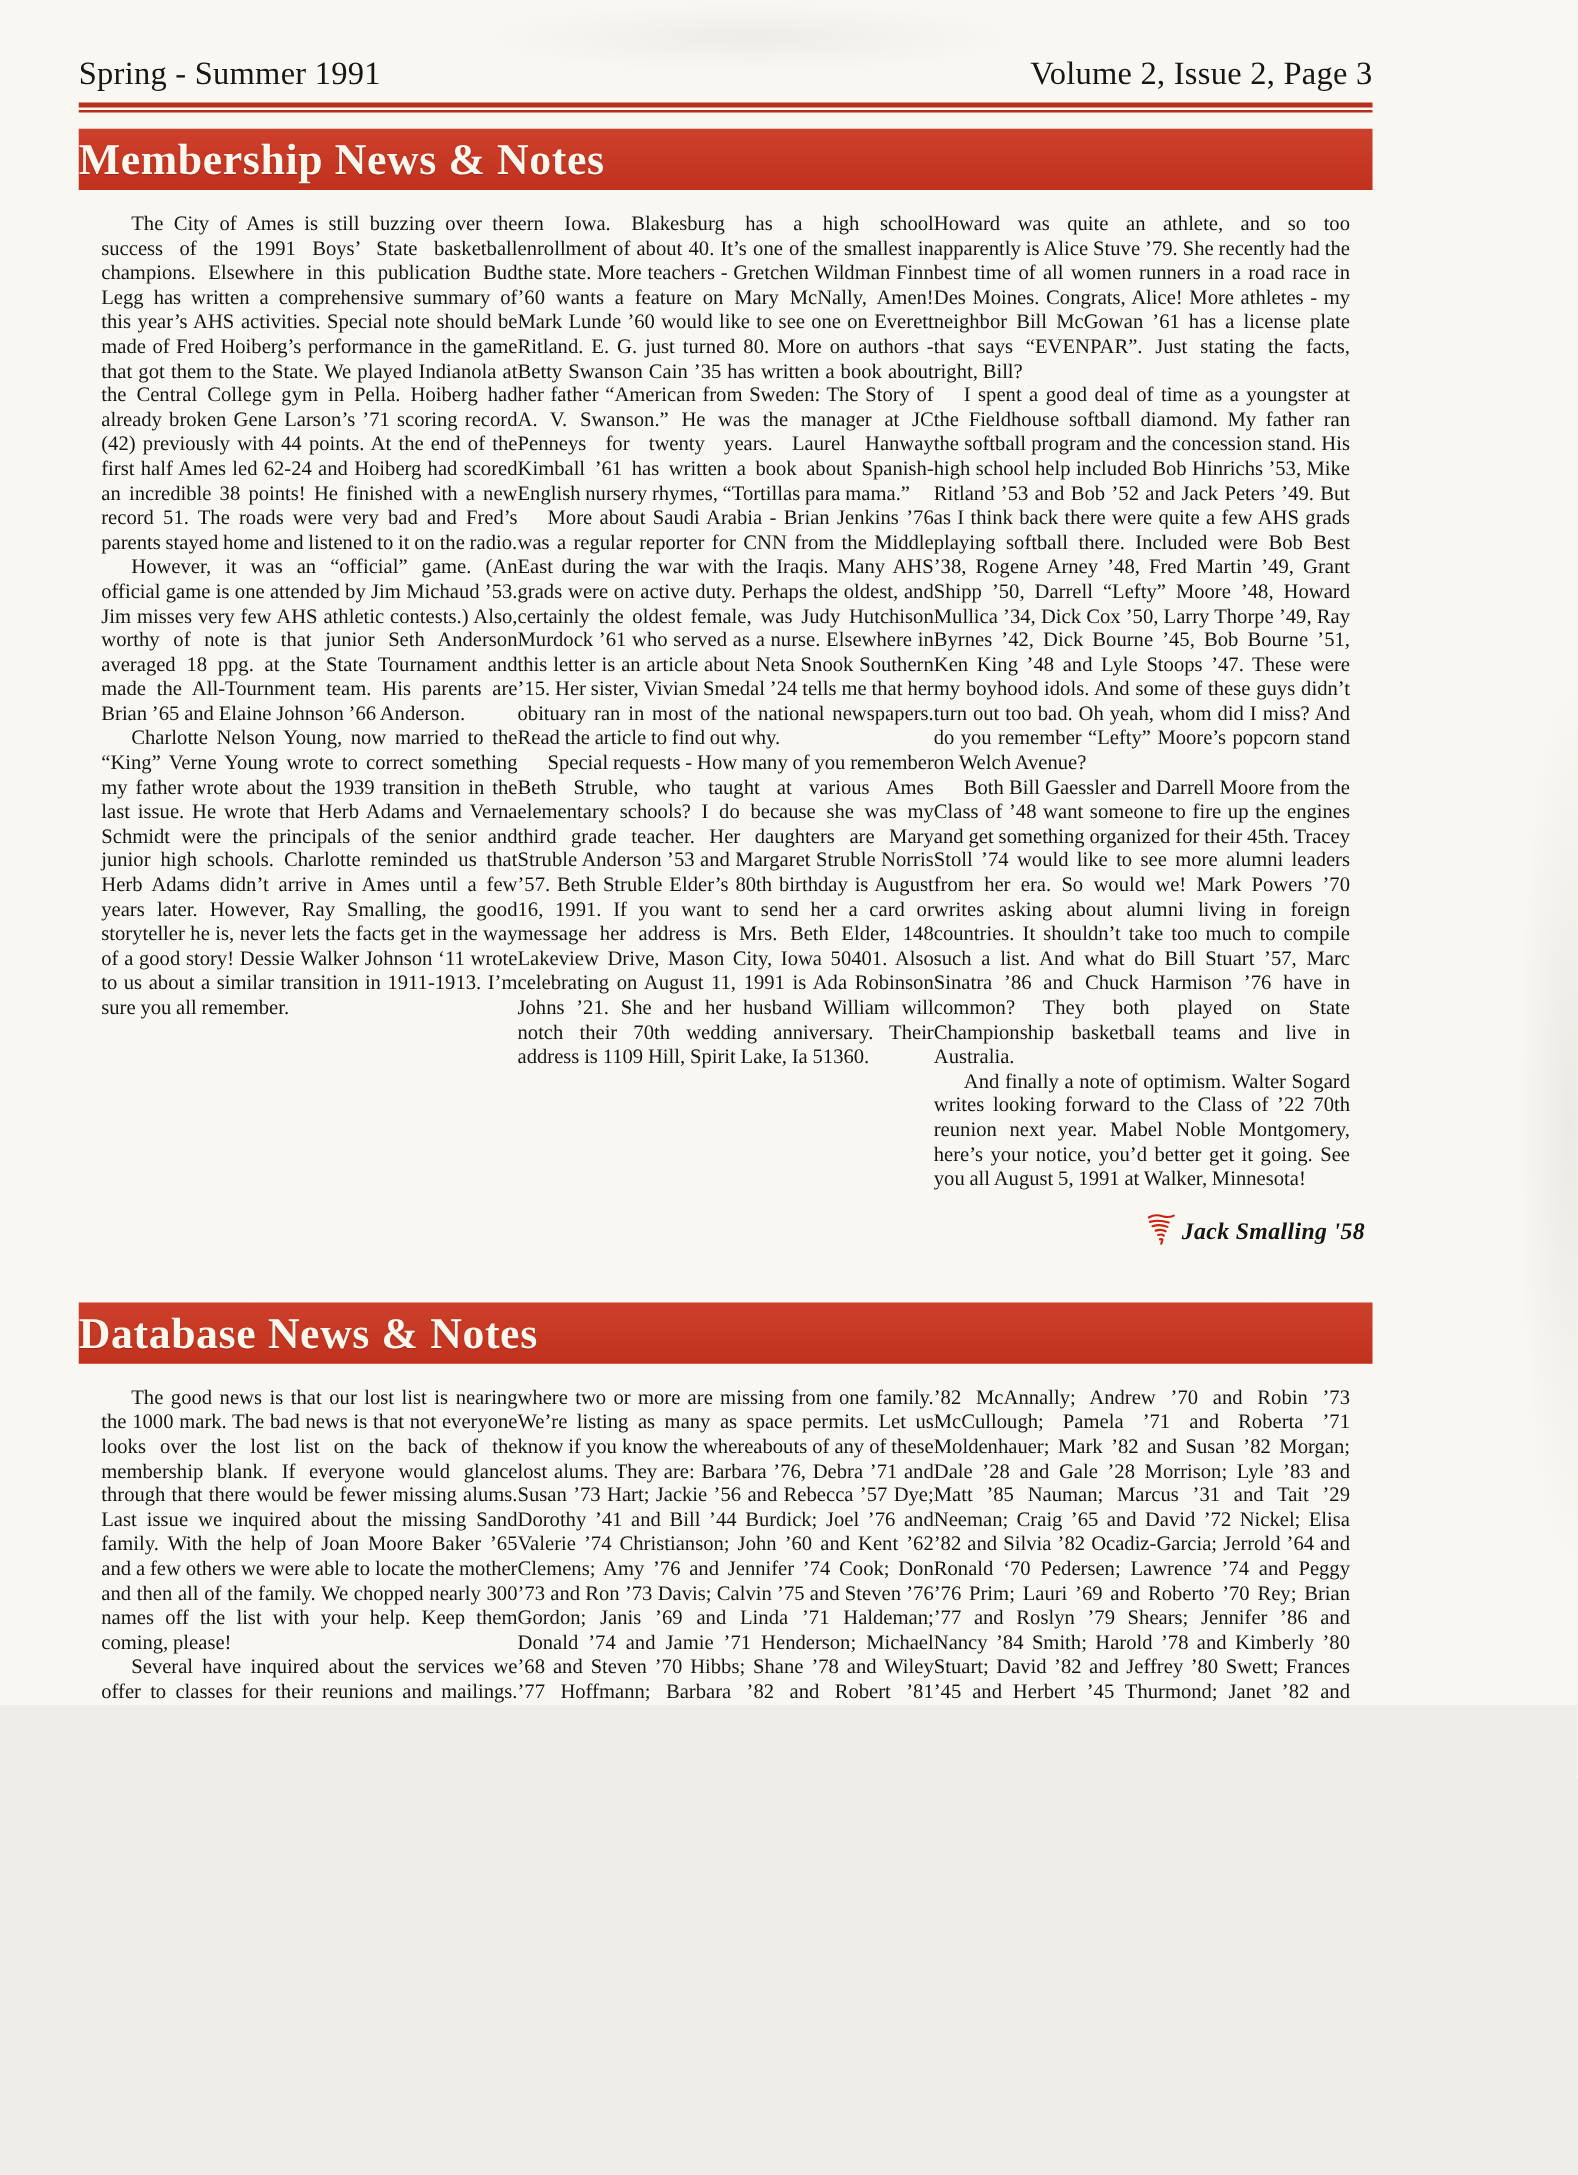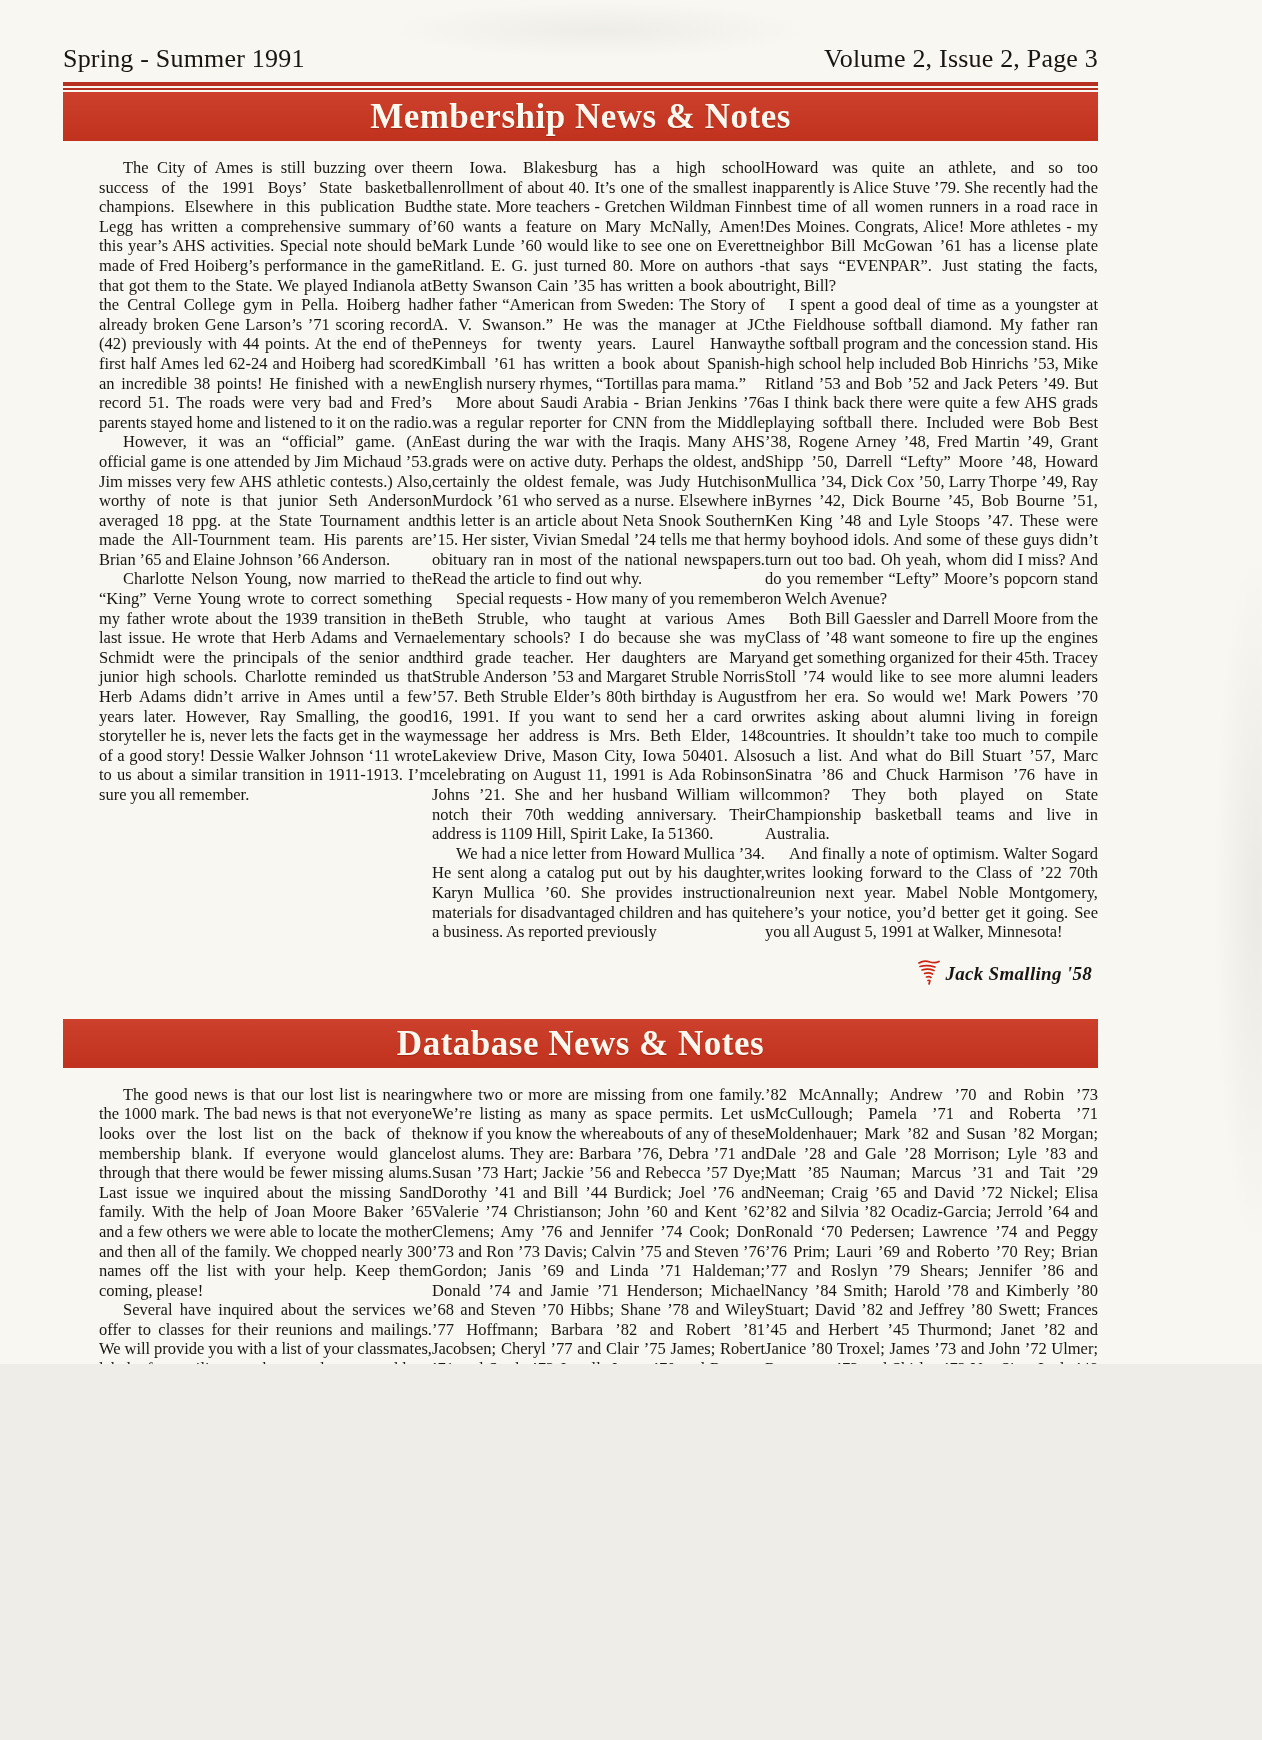--- a/index.html
+++ b/index.html
@@ -41,39 +41,39 @@
   }
   .rule {
     margin-top: 8px;
     height: 8px;
     border-top: 4px solid var(--rule-red);
     border-bottom: 2px solid var(--rule-red);
   }
 
   
   .banner {
-    margin-top: 2px;
+    margin-top: 13px;
     height: 49px;
     background:
       linear-gradient(180deg, rgba(255,255,255,0.06), rgba(0,0,0,0.04)),
       var(--banner-red);
     color: #fdf8ee;
     font-weight: bold;
     font-size: 35px;
     line-height: 49px;
-    text-align: center;
+    text-align: left;
     letter-spacing: 0.5px;
     text-shadow: 0 1px 1px rgba(90,10,0,0.35);
   }
 
   
   .cols {
     margin-top: 17px;
     display: flex;
-    justify-content: flex-end;
+    justify-content: center;
   }
   .col { width: 333px; }
   .col p {
     font-size: 16.5px;
     line-height: 19.6px;
     text-align: justify;
     text-indent: 24px;
     word-spacing: -0.3px;
   }
   .col p.cont { text-indent: 0; }
@@ -114,21 +114,20 @@
     <div class="cols">
       <div class="col">
         <p>The City of Ames is still buzzing over the success of the 1991 Boys’ State basketball champions. Elsewhere in this publication Bud Legg has written a comprehensive summary of this year’s AHS activities. Special note should be made of Fred Hoiberg’s performance in the game that got them to the State. We played Indianola at the Central College gym in Pella. Hoiberg had already broken Gene Larson’s ’71 scoring record (42) previously with 44 points. At the end of the first half Ames led 62-24 and Hoiberg had scored an incredible 38 points! He finished with a new record 51. The roads were very bad and Fred’s parents stayed home and listened to it on the radio.</p>
         <p>However, it was an “official” game. (An official game is one attended by Jim Michaud ’53. Jim misses very few AHS athletic contests.) Also, worthy of note is that junior Seth Anderson averaged 18 ppg. at the State Tournament and made the All-Tournment team. His parents are Brian ’65 and Elaine Johnson ’66 Anderson.</p>
         <p>Charlotte Nelson Young, now married to the “King” Verne Young wrote to correct something my father wrote about the 1939 transition in the last issue. He wrote that Herb Adams and Verna Schmidt were the principals of the senior and junior high schools. Charlotte reminded us that Herb Adams didn’t arrive in Ames until a few years later. However, Ray Smalling, the good storyteller he is, never lets the facts get in the way of a good story! Dessie Walker Johnson ‘11 wrote to us about a similar transition in 1911-1913. I’m sure you all remember.</p>
       </div>
       <div class="col">
         <p class="cont">ern Iowa. Blakesburg has a high school enrollment of about 40. It’s one of the smallest in the state. More teachers - Gretchen Wildman Finn ’60 wants a feature on Mary McNally, Amen! Mark Lunde ’60 would like to see one on Everett Ritland. E. G. just turned 80. More on authors - Betty Swanson Cain ’35 has written a book about her father “American from Sweden: The Story of A. V. Swanson.” He was the manager at JC Penneys for twenty years. Laurel Hanway Kimball ’61 has written a book about Spanish-English nursery rhymes, “Tortillas para mama.”</p>
         <p>More about Saudi Arabia - Brian Jenkins ’76 was a regular reporter for CNN from the Middle East during the war with the Iraqis. Many AHS grads were on active duty. Perhaps the oldest, and certainly the oldest female, was Judy Hutchison Murdock ’61 who served as a nurse. Elsewhere in this letter is an article about Neta Snook Southern ’15. Her sister, Vivian Smedal ’24 tells me that her obituary ran in most of the national newspapers. Read the article to find out why.</p>
         <p>Special requests - How many of you remember Beth Struble, who taught at various Ames elementary schools? I do because she was my third grade teacher. Her daughters are Mary Struble Anderson ’53 and Margaret Struble Norris ’57. Beth Struble Elder’s 80th birthday is August 16, 1991. If you want to send her a card or message her address is Mrs. Beth Elder, 148 Lakeview Drive, Mason City, Iowa 50401. Also celebrating on August 11, 1991 is Ada Robinson Johns ’21. She and her husband William will notch their 70th wedding anniversary. Their address is 1109 Hill, Spirit Lake, Ia 51360.</p>
-        <p>We had a nice letter from Howard Mullica ’34. He sent along a catalog put out by his daughter, Karyn Mullica ’60. She provides instructional materials for disadvantaged children and has quite a business. As reported previously</p>
       </div>
       <div class="col">
         <p class="cont">Howard was quite an athlete, and so too apparently is Alice Stuve ’79. She recently had the best time of all women runners in a road race in Des Moines. Congrats, Alice! More athletes - my neighbor Bill McGowan ’61 has a license plate that says “EVENPAR”. Just stating the facts, right, Bill?</p>
         <p>I spent a good deal of time as a youngster at the Fieldhouse softball diamond. My father ran the softball program and the concession stand. His high school help included Bob Hinrichs ’53, Mike Ritland ’53 and Bob ’52 and Jack Peters ’49. But as I think back there were quite a few AHS grads playing softball there. Included were Bob Best ’38, Rogene Arney ’48, Fred Martin ’49, Grant Shipp ’50, Darrell “Lefty” Moore ’48, Howard Mullica ’34, Dick Cox ’50, Larry Thorpe ’49, Ray Byrnes ’42, Dick Bourne ’45, Bob Bourne ’51, Ken King ’48 and Lyle Stoops ’47. These were my boyhood idols. And some of these guys didn’t turn out too bad. Oh yeah, whom did I miss? And do you remember “Lefty” Moore’s popcorn stand on Welch Avenue?</p>
         <p>Both Bill Gaessler and Darrell Moore from the Class of ’48 want someone to fire up the engines and get something organized for their 45th. Tracey Stoll ’74 would like to see more alumni leaders from her era. So would we! Mark Powers ’70 writes asking about alumni living in foreign countries. It shouldn’t take too much to compile such a list. And what do Bill Stuart ’57, Marc Sinatra ’86 and Chuck Harmison ’76 have in common? They both played on State Championship basketball teams and live in Australia.</p>
         <p>And finally a note of optimism. Walter Sogard writes looking forward to the Class of ’22 70th reunion next year. Mabel Noble Montgomery, here’s your notice, you’d better get it going. See you all August 5, 1991 at Walker, Minnesota!</p>
       </div>
     </div>
 
     <div class="signature">

